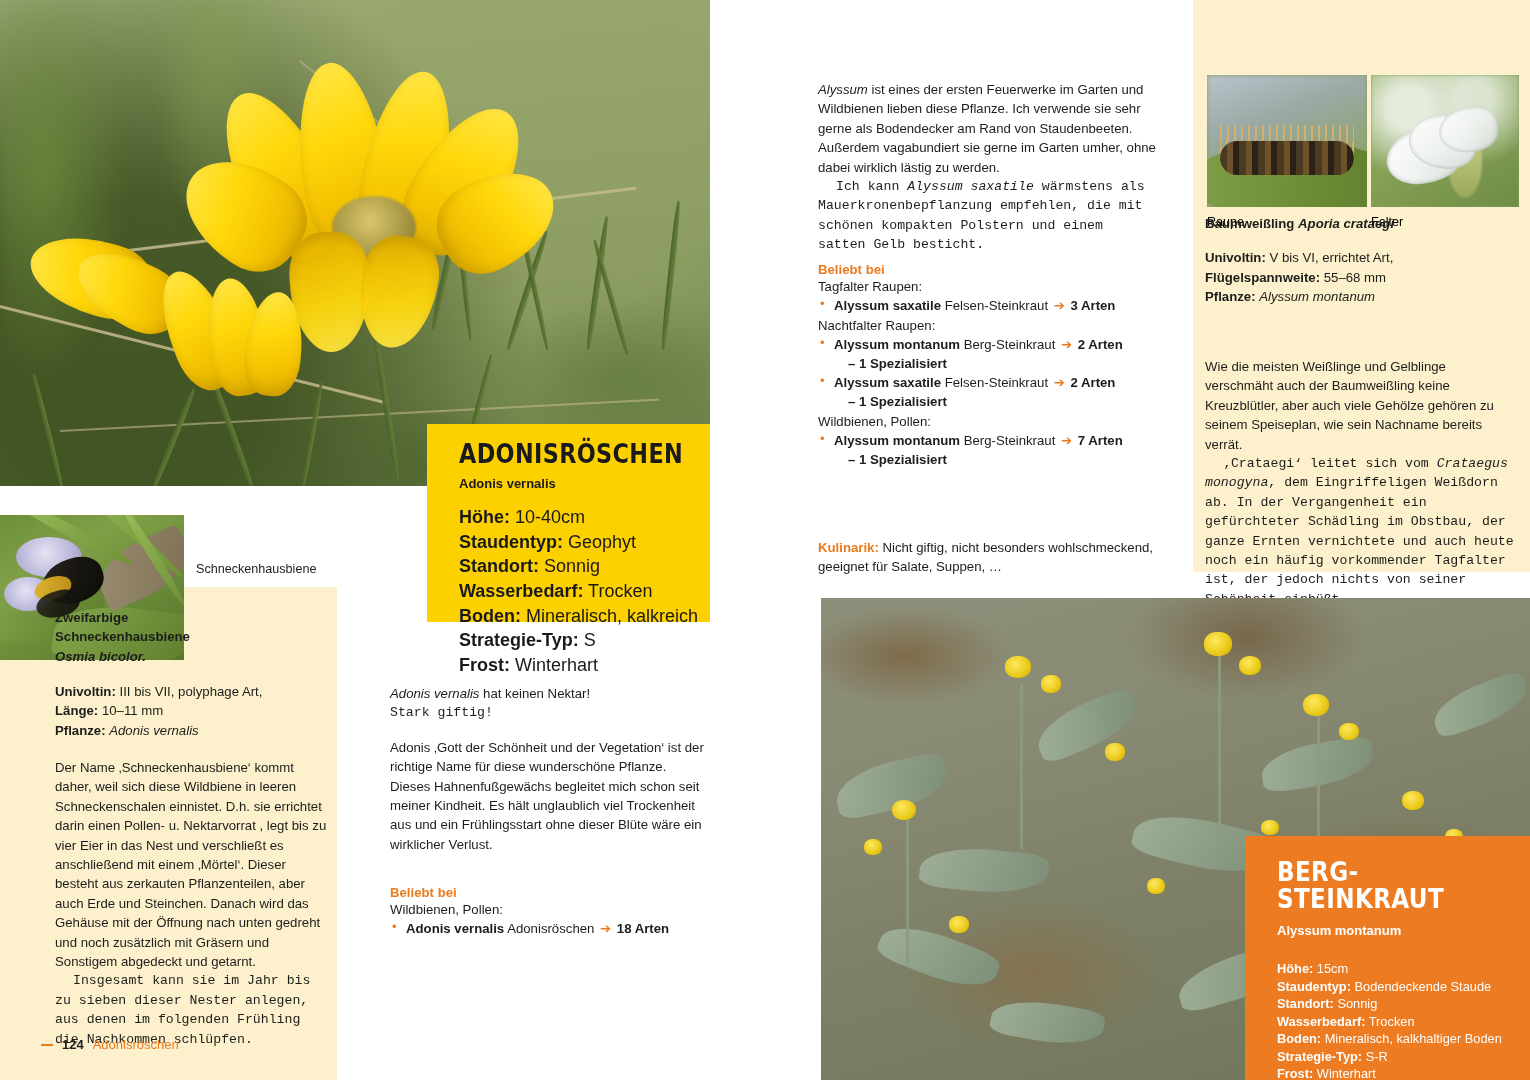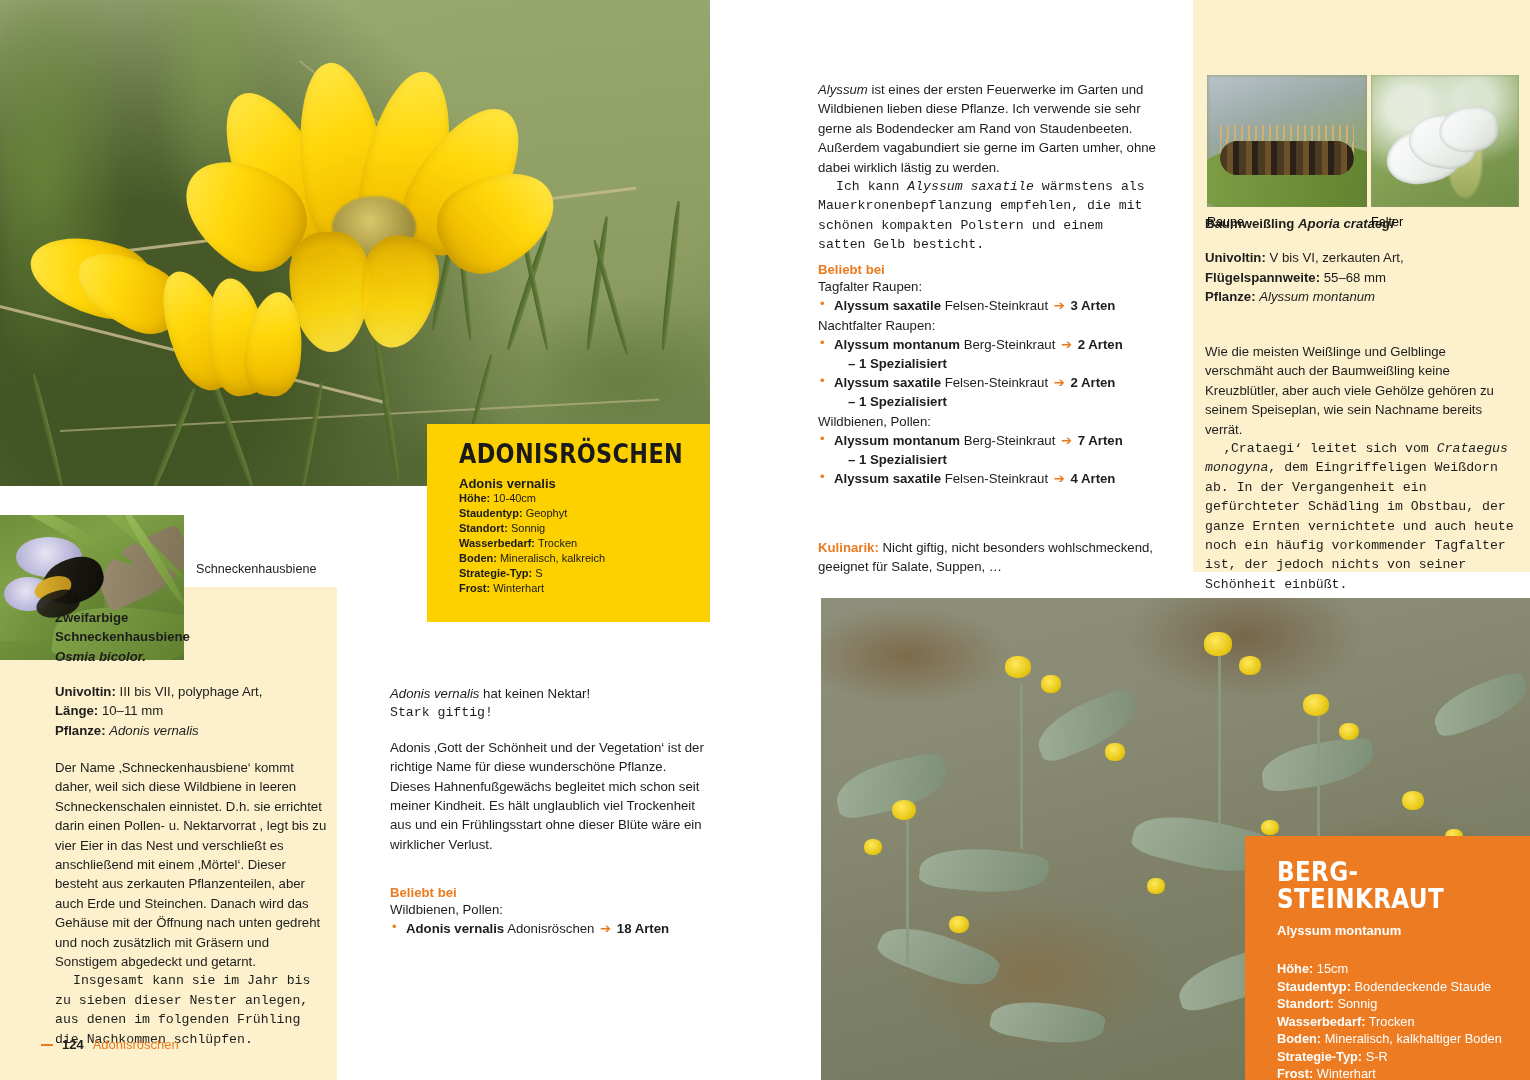--- a/index.html
+++ b/index.html
@@ -59,21 +59,21 @@
     background: #fdd000; color: #1a1a1a;
     padding: 16px 0 0 32px;
   }
   #card-adonis .cname {
     font-size: 27px; font-weight: 800; letter-spacing: .4px;
     font-family: "DejaVu Sans Condensed","Liberation Sans", sans-serif;
     transform: scaleX(.92); transform-origin: 0 0;
     line-height: 1;
   }
   #card-adonis .latin { font-size: 13px; font-weight: 700; margin-top: 9px; }
-  #card-adonis .specs { font-size: 11px; line-height: 1.37; }
+  #card-adonis .specs { margin-top: 14px; font-size: 18px; line-height: 1.37; }
   #card-adonis .specs .k { font-weight: 700; }
 
   
   #card-berg {
     position: absolute; left: 1245px; top: 836px; width: 285px; height: 244px;
     background: #ec7b22; color: #ffffff;
     padding: 22px 0 0 32px;
   }
   #card-berg .cname {
     font-size: 27px; font-weight: 800; letter-spacing: .4px;
@@ -216,21 +216,21 @@
   #col-mid-kul  { left: 818px; top: 538px; width: 340px; }
 
   #col-c2-note  { left: 390px; top: 684px; width: 320px; }
   #col-c2-pop   { left: 390px; top: 885px; width: 330px; }
 
   #col-left-ids { left: 55px; top: 608px; width: 270px; }
   #col-left-txt { left: 55px; top: 682px; width: 272px; }
   #col-left-body{ left: 55px; top: 758px; width: 275px; }
 
   #col-right-ids{ left: 1205px; top: 214px; width: 310px; }
-  #col-right-txt{ left: 1205px; top: 342px; width: 312px; }
+  #col-right-txt{ left: 1205px; top: 357px; width: 312px; }
 
   .cap { font-size: 12.6px; color: #1d1d1b; }
   #cap-sneck { position: absolute; left: 196px; top: 562px; }
   #cap-raupe { position: absolute; left: 1207px; top: 215px; font-size: 12.6px; }
   #cap-falter{ position: absolute; left: 1371px; top: 215px; font-size: 12.6px; }
 
   
   #footer { position: absolute; left: 41px; top: 1037px; display: flex; align-items: center; gap: 9px; }
   #footer .dash { width: 12px; height: 2px; background: #ea7c1f; }
   #footer .pnum { font-size: 13px; font-weight: 700; color: #1d1d1b; }
@@ -397,26 +397,20 @@
 
     <div class="body-txt">Wildbienen, Pollen:</div>
     <ul class="blist">
       <li>
         <span class="bold">Alyssum montanum</span>
         <span>Berg-Steinkraut</span>
         <span class="arrow">➔</span>
         <span class="bold">7 Arten</span>
       </li>
       <li class="sub bold">– 1 Spezialisiert</li>
-      <li>
-        <span class="bold">Alyssum saxatile</span>
-        <span>Felsen-Steinkraut</span>
-        <span class="arrow">➔</span>
-        <span class="bold">4 Arten</span>
-      </li>
     </ul>
   </div>
 
   <div class="col body-txt" id="col-mid-kul">
     <p>
       <span class="hdr-orange">Kulinarik:</span><span> Nicht giftig, nicht besonders wohlschmeckend, geeignet für Salate, Suppen, …</span>
     </p>
   </div>
 
   <div class="cream" id="panel-right"></div>
@@ -437,21 +431,21 @@
 
   <div id="cap-raupe">Raupe</div>
   <div id="cap-falter">Falter</div>
 
   <div class="col body-txt" id="col-right-ids">
     <div>
       <span class="bold">Baumweißling</span>
       <span class="bold ital">Aporia crataegi</span>
     </div>
     <div class="gap"></div>
-    <div><span class="bold">Univoltin:</span> <span>V bis VI, zerkauten Art,</span></div>
+    <div><span class="bold">Univoltin:</span> <span>V bis VI, errichtet Art,</span></div>
     <div><span class="bold">Flügelspannweite:</span> <span>55–68 mm</span></div>
     <div><span class="bold">Pflanze:</span> <span class="ital">Alyssum montanum</span></div>
   </div>
 
   <div class="col body-txt" id="col-right-txt">
     <p>Wie die meisten Weißlinge und Gelblinge verschmäht auch der Baumweißling keine Kreuzblütler, aber auch viele Gehölze gehören zu seinem Speiseplan, wie sein Nachname bereits verrät.</p>
     <p class="indent">
       <span>‚Crataegi‘ leitet sich vom </span><span class="ital">Crataegus monogyna</span><span>, dem Eingriffeligen Weißdorn ab. In der Vergangenheit ein gefürchteter Schädling im Obstbau, der ganze Ernten vernichtete und auch heute noch ein häufig vorkommender Tagfalter ist, der jedoch nichts von seiner Schönheit einbüßt.</span>
     </p>
   </div>

